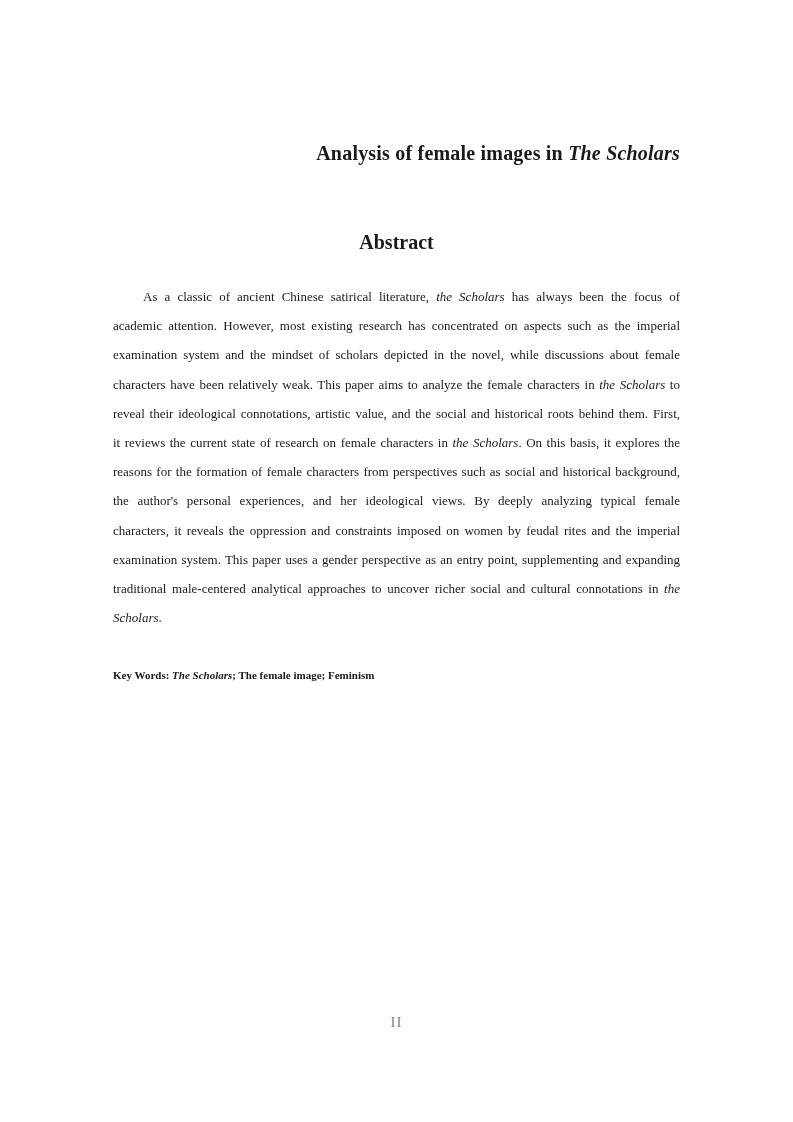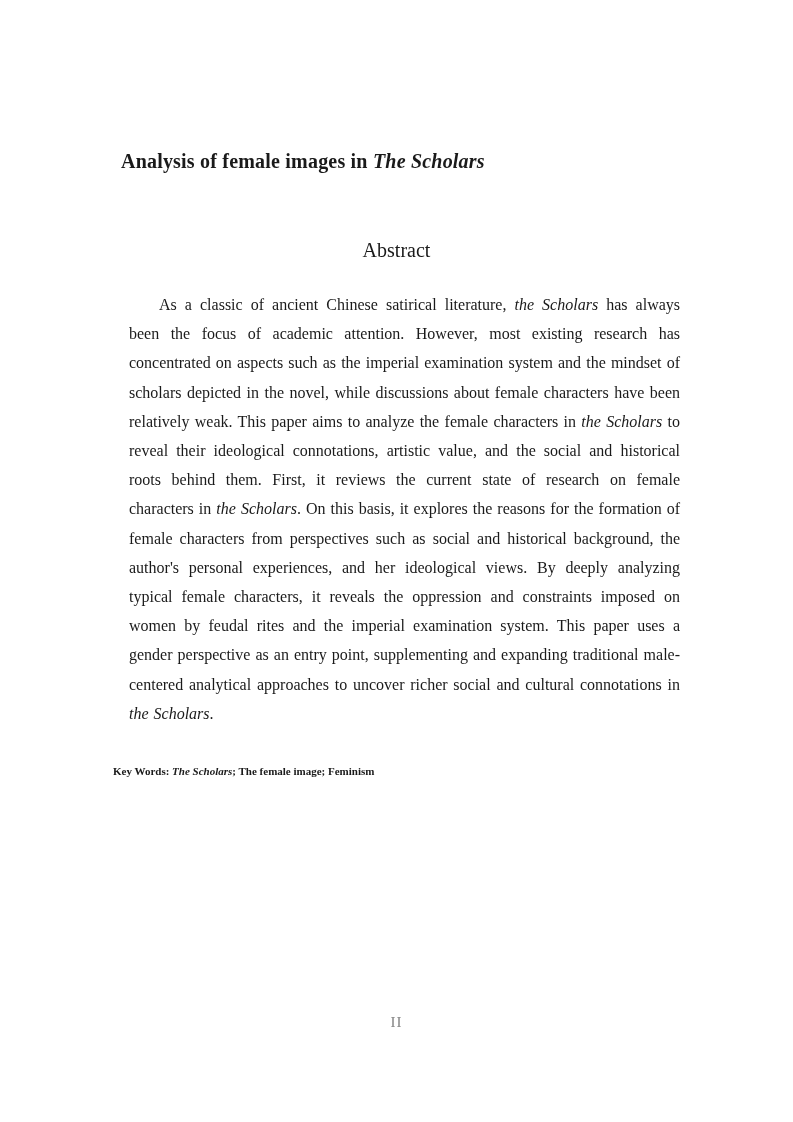--- a/index.html
+++ b/index.html
@@ -15,42 +15,42 @@
       background: #ffffff;
       font-family: "Liberation Serif", "DejaVu Serif", serif;
       color: #1a1a1a;
       overflow: hidden;
     }
     .content {
       width: 567px;
       margin: 0 auto;
     }
     .doc-title {
-      margin: 8px;
+      margin: 0;
       padding-top: 139px;
       font-size: 20px;
       line-height: 28px;
       font-weight: bold;
-      text-align: left;
+      text-align: right;
       letter-spacing: 0.2px;
     }
     .doc-title em {
       font-style: italic;
       font-weight: bold;
     }
     .abstract-heading {
       margin: 61px 0 0 0;
       font-size: 20px;
       line-height: 28px;
-      font-weight: normal;
+      font-weight: bold;
       text-align: center;
     }
     .abstract-body {
-      margin: 26px 0 0 16px;
-      font-size: 16px;
+      margin: 26px 0 0 0;
+      font-size: 13px;
       line-height: 29.2px;
       text-align: justify;
       text-align-last: left;
       text-indent: 30px;
       word-spacing: 1px;
     }
     .abstract-body em {
       font-style: italic;
     }
     .keywords {

